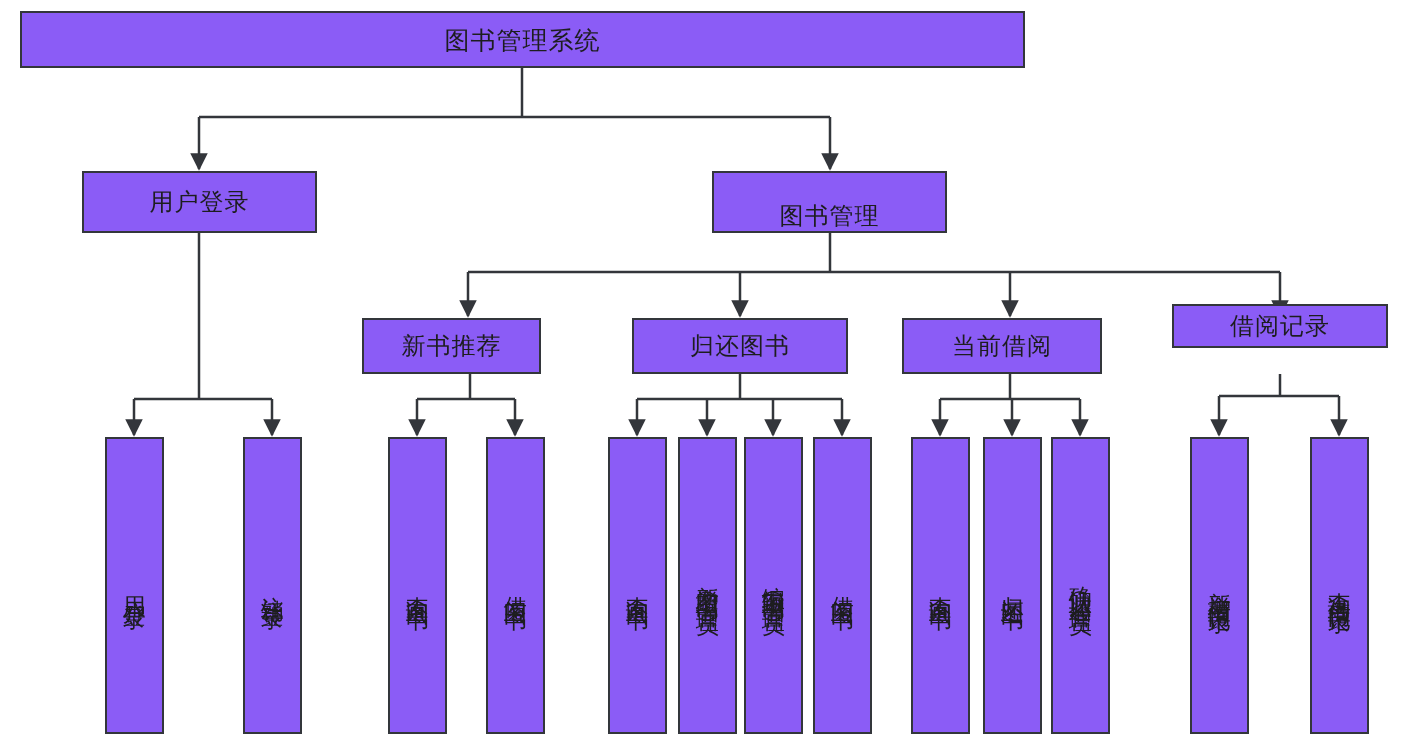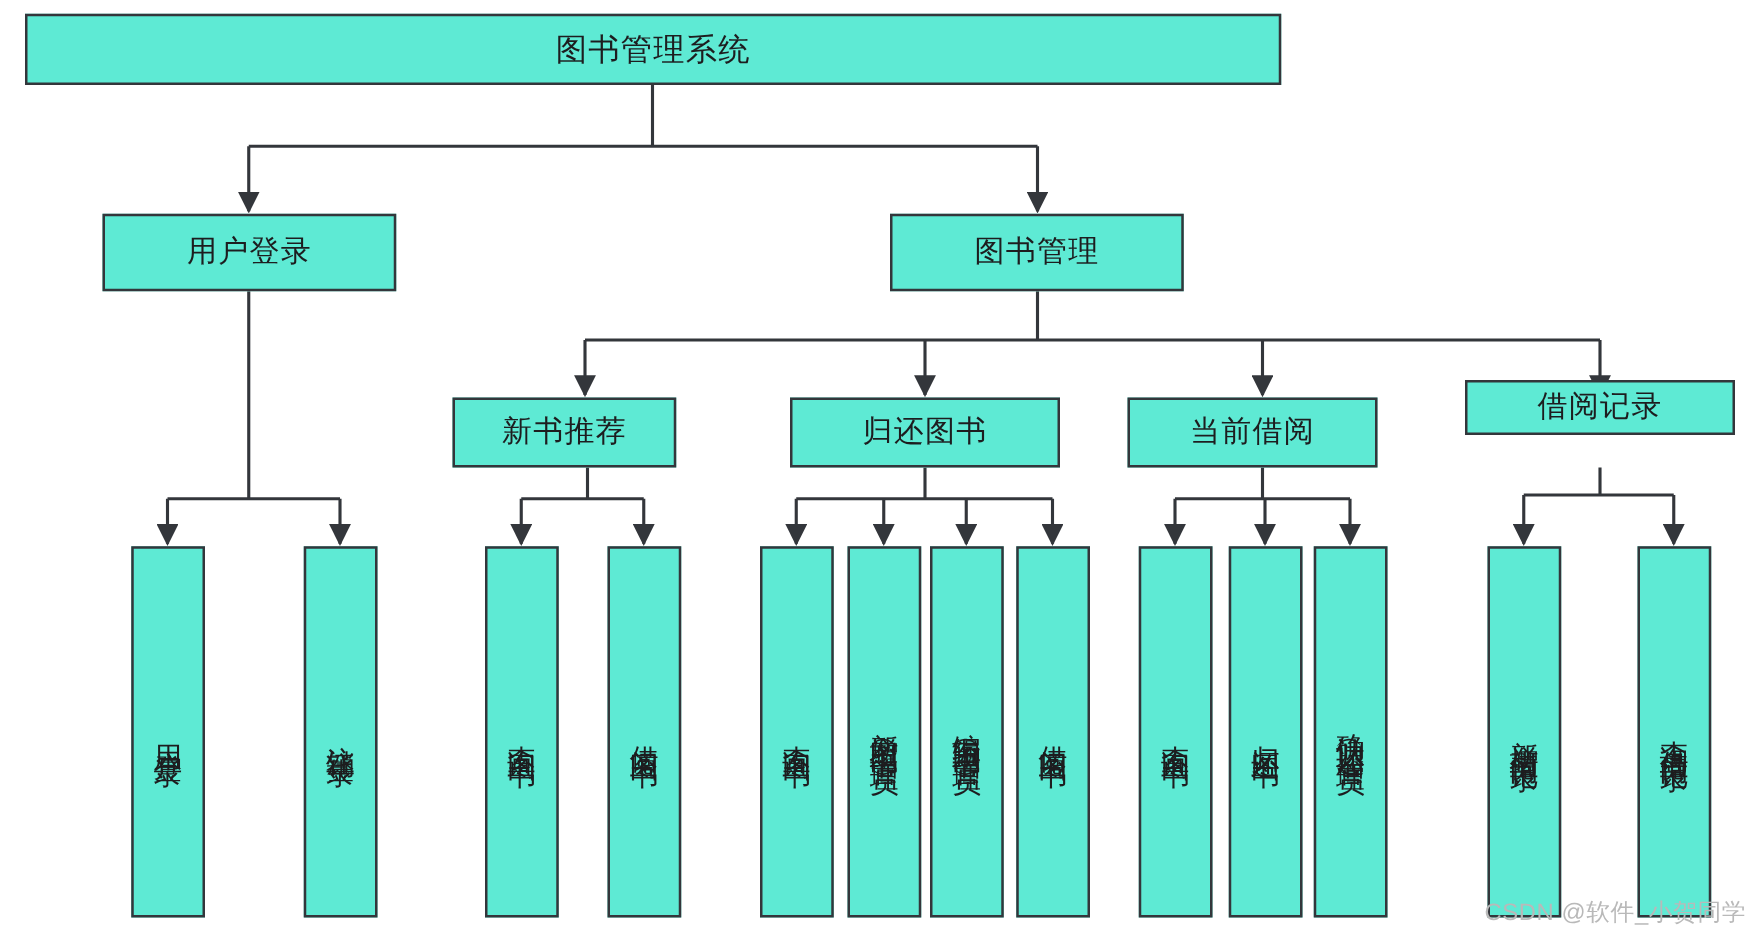--- a/index.html
+++ b/index.html
@@ -20,21 +20,21 @@
     left: 0;
     top: 0;
     width: 1405px;
     height: 747px;
     pointer-events: none;
   }
   .node {
     position: absolute;
     box-sizing: border-box;
     border: 2px solid #33363b;
-    background: #5eead4;
+    background: #8b5cf6;
     display: flex;
     align-items: center;
     justify-content: center;
     color: #1d1d1f;
   }
   .node.horiz {
     font-size: 24px;
     letter-spacing: 1px;
     line-height: 1.2;
   }
@@ -126,21 +126,21 @@
     </g>
   </svg>
 
   <div class="node horiz root" style="left:20px; top:11px; width:1005px; height:57px;">
     <span>图书管理系统</span>
   </div>
 
   <div class="node horiz" style="left:82px; top:171px; width:235px; height:62px;">
     <span>用户登录</span>
   </div>
-  <div class="node horiz" style="left:712px; top:171px; width:235px; height:62px;">
+  <div class="node horiz" style="left:712px; top:171px; width:235px; height:62px;align-items:flex-end;">
     <span>图书管理</span>
   </div>
 
   <div class="node horiz" style="left:362px; top:318px; width:179px; height:56px;">
     <span>新书推荐</span>
   </div>
   <div class="node horiz" style="left:632px; top:318px; width:216px; height:56px;">
     <span>归还图书</span>
   </div>
   <div class="node horiz" style="left:902px; top:318px; width:200px; height:56px;">
@@ -187,15 +187,14 @@
     <span class="vtext">确认归还（管理员）</span>
   </div>
 
   <div class="node vert" style="left:1190px; top:437px; width:59px; height:297px;">
     <span class="vtext">新增借阅记录</span>
   </div>
   <div class="node vert" style="left:1310px; top:437px; width:59px; height:297px;">
     <span class="vtext">查询借阅记录</span>
   </div>
 
-  <div class="watermark">CSDN @软件_小贺同学</div>
 
 </div>
 
 </body></html>

